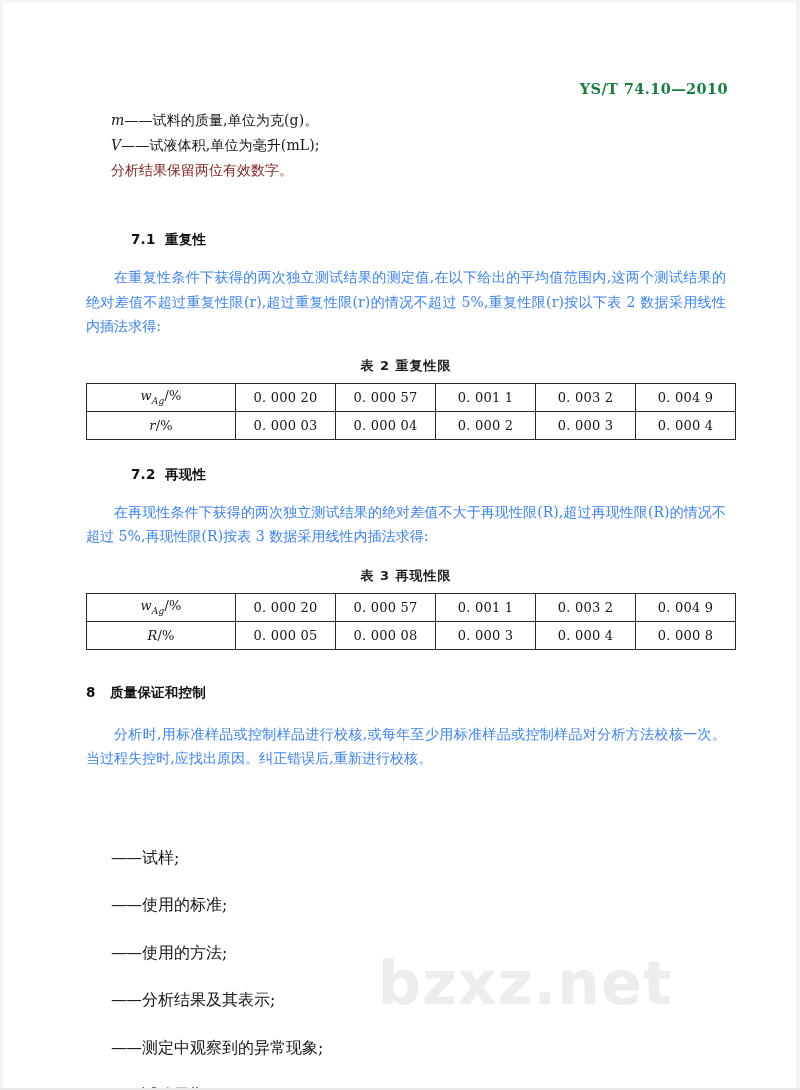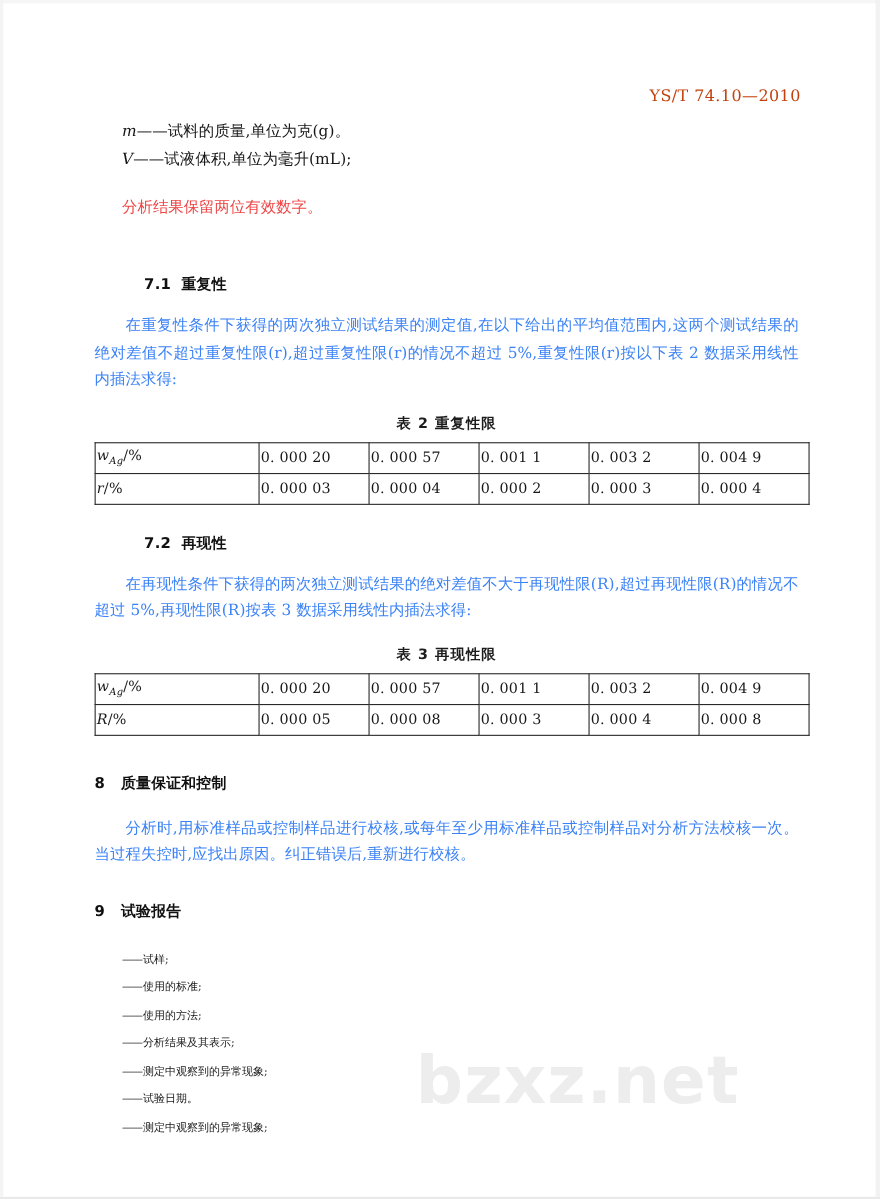--- a/index.html
+++ b/index.html
@@ -58,24 +58,24 @@
     position: relative;
     z-index: 2;
   }
 
   
   .page-header {
     position: absolute;
     top: 80px;
     right: 72px;
     font-family: "DejaVu Serif", "Liberation Serif", serif;
-    font-weight: normal;
+    font-weight: bold;
     font-size: 14.5px;
     letter-spacing: 0.4px;
-    color: #c2410c;
+    color: #15803d;
     white-space: nowrap;
   }
 
   .body-area {
     position: absolute;
     left: 86px;
     top: 108px;
     width: 640px;
   }
 
@@ -87,22 +87,21 @@
     letter-spacing: 0.1px;
   }
   .def-line .var {
     font-style: italic;
     font-family: "DejaVu Serif", "Liberation Serif", serif;
   }
   .note-line {
     font-size: 14px;
     line-height: 25px;
     margin-left: 25px;
-    color: #ef4444;
-    margin-top: 19px;
+    color: #7f1d1d;
   }
 
   h2.sec {
     font-family: "DejaVu Sans", "Liberation Sans", sans-serif;
     font-weight: bold;
     font-size: 13.5px;
     margin: 0;
     color: #111;
     letter-spacing: 0.2px;
   }
@@ -138,21 +137,21 @@
 
   table.datatable {
     border-collapse: collapse;
     width: 631px;
     margin: 0;
     border: 1.6px solid #1d1d1d;
     table-layout: fixed;
   }
   table.datatable td {
     border: 1px solid #2a2a2a;
-    text-align: left;
+    text-align: center;
     font-size: 13px;
     height: 25px;
     color: #171717;
     font-family: "DejaVu Serif", "Liberation Serif", serif;
     letter-spacing: 0.2px;
   }
   table.datatable td.rowhead {
     width: 146px;
   }
   table.datatable td.val {
@@ -166,25 +165,26 @@
   .symit {
     font-style: italic;
   }
 
   ul.dashlist {
     list-style: none;
     margin: 0;
     padding: 0;
   }
   ul.dashlist li {
-    font-size: 10px;
+    font-size: 16px;
     line-height: 25.5px;
     margin-left: 25px;
     color: #161616;
     white-space: nowrap;
+    margin-top: 22px;
   }
   .dash {
     letter-spacing: -1px;
     margin-right: 1px;
   }
 
   .sp-8 { height: 8px; }
   .sp-16 { height: 16px; }
   .sp-18 { height: 18px; }
   .sp-20 { height: 20px; }
@@ -300,23 +300,20 @@
       <h2 class="sec">
         <span class="sec-num">8</span><span>质量保证和控制</span>
       </h2>
 
       <div class="sp-20"></div>
 
       <p class="para indent">分析时,用标准样品或控制样品进行校核,或每年至少用标准样品或控制样品对分析方法校核一次。当过程失控时,应找出原因。纠正错误后,重新进行校核。</p>
 
       <div class="sp-30"></div>
 
-      <h2 class="sec">
-        <span class="sec-num">9</span><span>试验报告</span>
-      </h2>
 
       <div class="sp-22"></div>
 
       <ul class="dashlist">
         <li><span class="dash">——</span><span>试样;</span></li>
         <li><span class="dash">——</span><span>使用的标准;</span></li>
         <li><span class="dash">——</span><span>使用的方法;</span></li>
         <li><span class="dash">——</span><span>分析结果及其表示;</span></li>
         <li><span class="dash">——</span><span>测定中观察到的异常现象;</span></li>
         <li><span class="dash">——</span><span>试验日期。</span></li>

